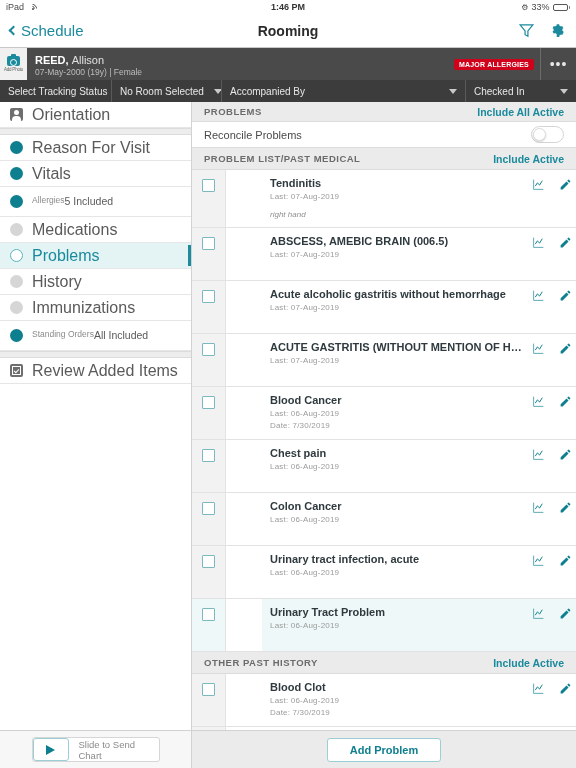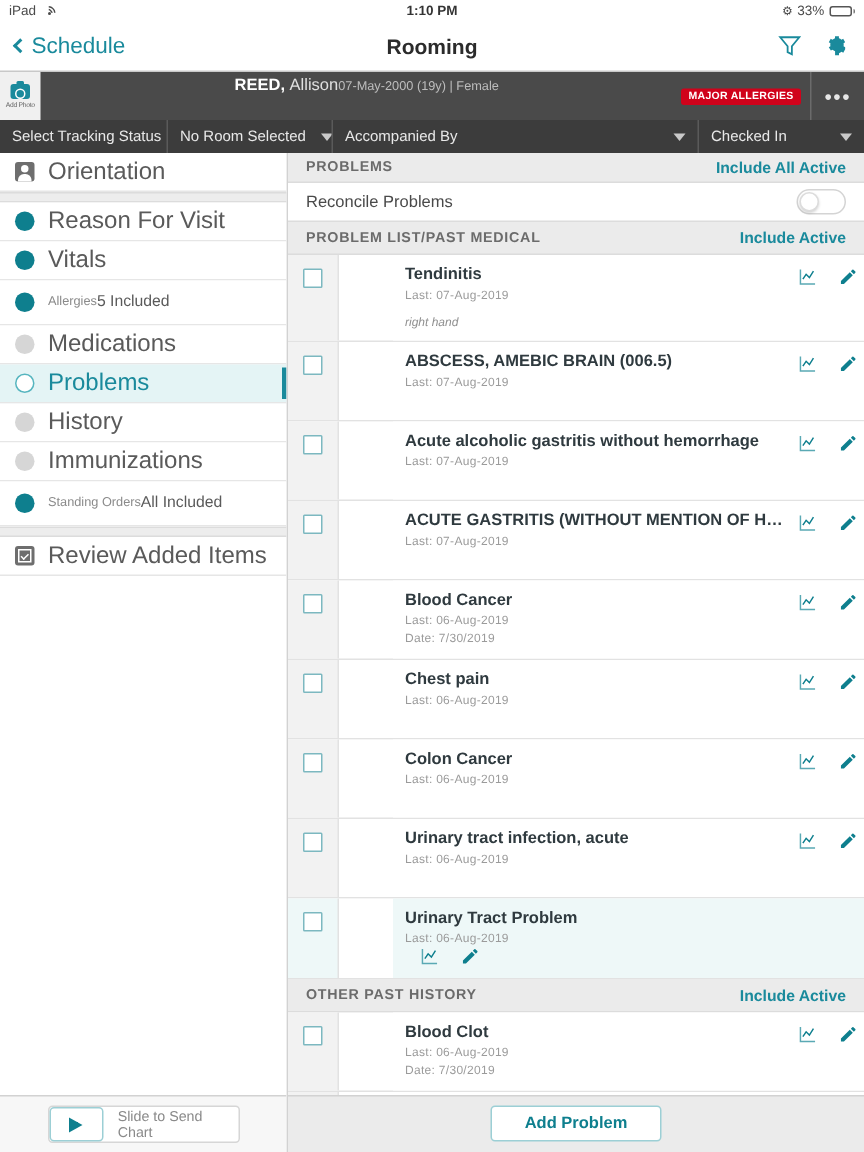--- a/index.html
+++ b/index.html
@@ -68,21 +68,21 @@
     background: #f0f0f0;
     display: flex; flex-direction: column; align-items: center; justify-content: center;
     cursor: pointer;
   }
   .add-photo .cam {
     width: 13px; height: 10px; background: #1a8a9c; border-radius: 2px; position: relative;
   }
   .add-photo .cam::before { content:""; position:absolute; width:5px;height:2px;background:#1a8a9c;top:-2px;left:4px;border-radius:1px 1px 0 0;}
   .add-photo .cam::after { content:""; position:absolute; width:5px;height:5px;border:1.3px solid #fff;border-radius:50%;top:2.5px;left:3.3px;}
   .add-photo .cap { font-size: 4.5px; color: #666; margin-top: 1px; letter-spacing: -0.2px; }
-  .pt-info { padding: 3px 0 0 8px; display: flex; flex-direction: row; justify-content: center; flex: 1 1 auto; }
+  .pt-info { padding: 3px 0 0 8px; display: flex; flex-direction: column; justify-content: center; flex: 1 1 auto; }
   .pt-name { font-size: 11px; }
   .pt-name b { font-weight: bold; }
   .pt-name span { font-weight: normal; color: #e0e0e0; }
   .pt-sub { font-size: 8.5px; color: #bdbdbd; margin-top: 1px; }
   .pt-right { display: flex; align-items: center; padding-right: 6px; }
   .allergy-badge {
     background: #d0021b; color: #fff; font-size: 7px; font-weight: bold;
     padding: 2px 5px; border-radius: 2px; letter-spacing: 0.2px; white-space: nowrap;
   }
   .pt-more {
@@ -209,21 +209,21 @@
   .toggle .knob {
     position: absolute; left: 1px; top: 1px; width: 13px; height: 13px;
     border-radius: 50%; background: #ffffff; border: 1px solid #dcdcdc;
     box-shadow: 0 1px 2px rgba(0,0,0,0.18);
   }
 
   .prob-row {
     display: flex; align-items: stretch; background: #ffffff;
     border-bottom: 1px solid #e2e2e2; min-height: 53px;
   }
-  .prob-row.highlight .row-main { background: #eef8f8; flex-direction: column; }
+  .prob-row.highlight .row-main { background: #eef8f8; }
   .prob-row.highlight .cb-cell { background: #eef8f8; }
   .cb-cell {
     width: 34px; flex: 0 0 34px; background: #f2f2f2;
     display: flex; align-items: flex-start; justify-content: center;
     padding-top: 9px;
     border-right: 1px solid #e2e2e2;
     cursor: pointer;
   }
   .cbox { width: 13px; height: 13px; border: 1.3px solid #7cb8c0; background: #fff; border-radius: 1px; }
   .row-main { flex: 1 1 auto; display: flex; padding: 7px 4px 8px 8px; min-width: 0; background:#fff;margin-left:36px; }
@@ -257,21 +257,21 @@
 
   <div class="statusbar">
     <div class="sb-left">
       <span>iPad</span>
       <span class="wifi-ico">
           <i></i>
           <i></i>
           <i></i>
         </span>
     </div>
-    <div class="sb-center">1:10 PM</div>
+    <div class="sb-center">1:46 PM</div>
     <div class="sb-right">
       <span style="font-size:8px;">⚙︎</span>
       <span>33%</span>
       <span class="batt">
         <span class="body"><span class="fill"></span></span>
           <span class="cap"></span>
       </span>
     </div>
   </div>
 

